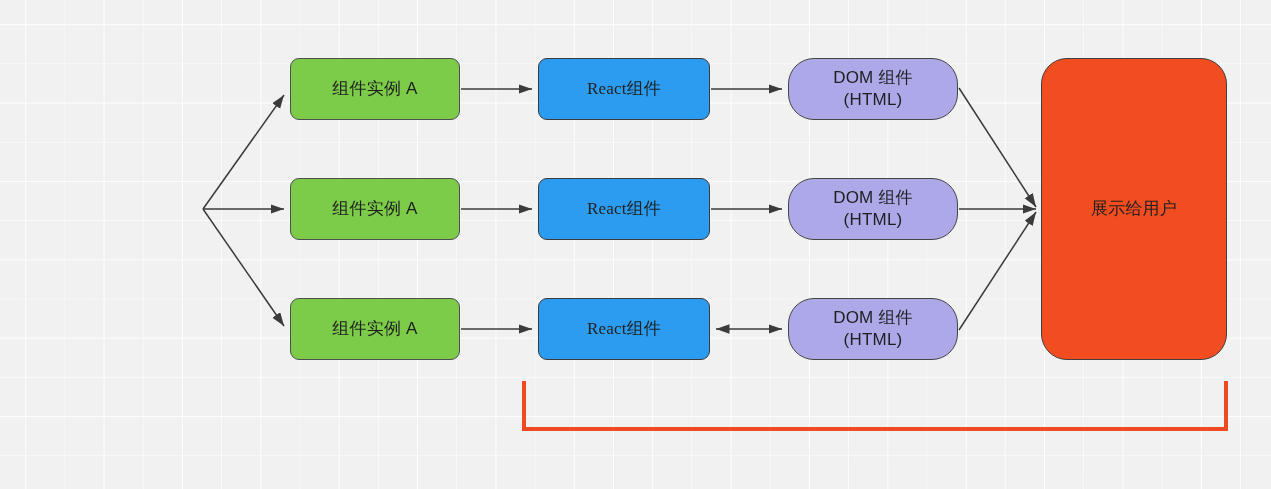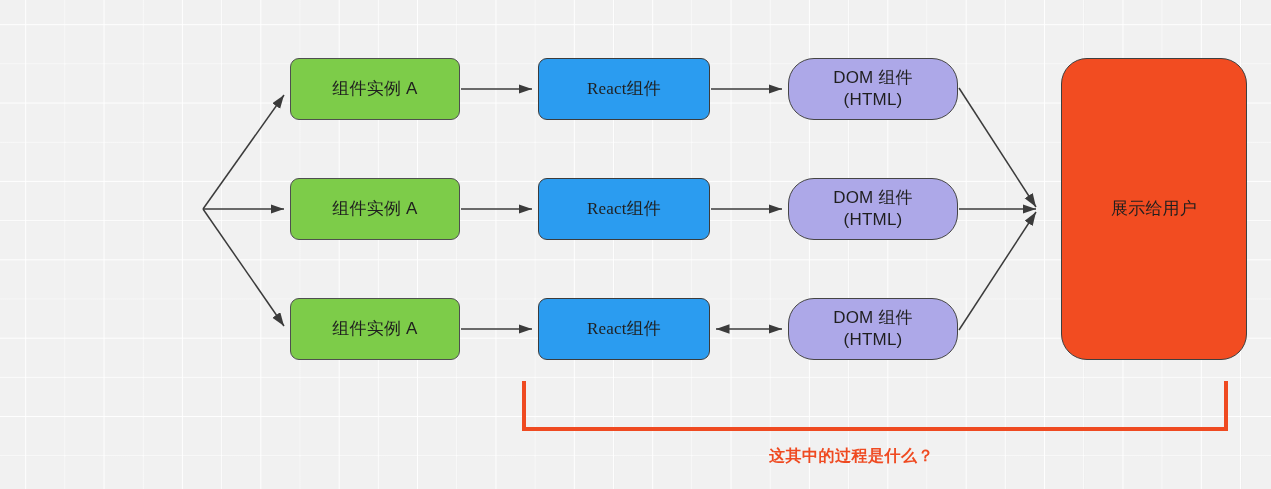--- a/index.html
+++ b/index.html
@@ -45,21 +45,21 @@
     letter-spacing: 0.2px;
     white-space: pre-line;
   }
   .node.tall {
     border-radius: 26px;
   }
   .node-yellow { background: #fdf039; border-color: #9a8f22; }
   .node-green  { background: #7dcc49; border-color: #4f4f4f; }
   .node-blue   { background: #2b9cf0; border-color: #3c3c3c; font-family: Liberation Serif, serif; }
   .node-purple { background: #ada8e8; border-color: #454545; border-radius: 26px; }
-  .node-red    { background: #f24c21; border-color: #3f3f3f; margin-left: 20px; }
+  .node-red    { background: #f24c21; border-color: #3f3f3f; }
 
   .bracket {
     position: absolute;
     box-sizing: border-box;
     border: 4px solid #ef4a21;
     border-top: none;
   }
   .annotation {
     position: absolute;
     color: #ef4a21;
@@ -123,16 +123,15 @@
 (HTML)</div>
   <div class="node node-purple" style="left:788px; top:178px; width:170px; height:62px;">DOM 组件
 (HTML)</div>
   <div class="node node-purple" style="left:788px; top:298px; width:170px; height:62px;">DOM 组件
 (HTML)</div>
 
   <div class="node node-red tall" style="left:1041px; top:58px; width:186px; height:302px;">展示给用户</div>
 
   <div class="bracket" style="left:522px; top:381px; width:706px; height:50px;"></div>
 
-  <div class="annotation" style="left:769px; top:446px;">这其中的过程是什么？</div>
 
 
 </div>
 
 </body></html>

